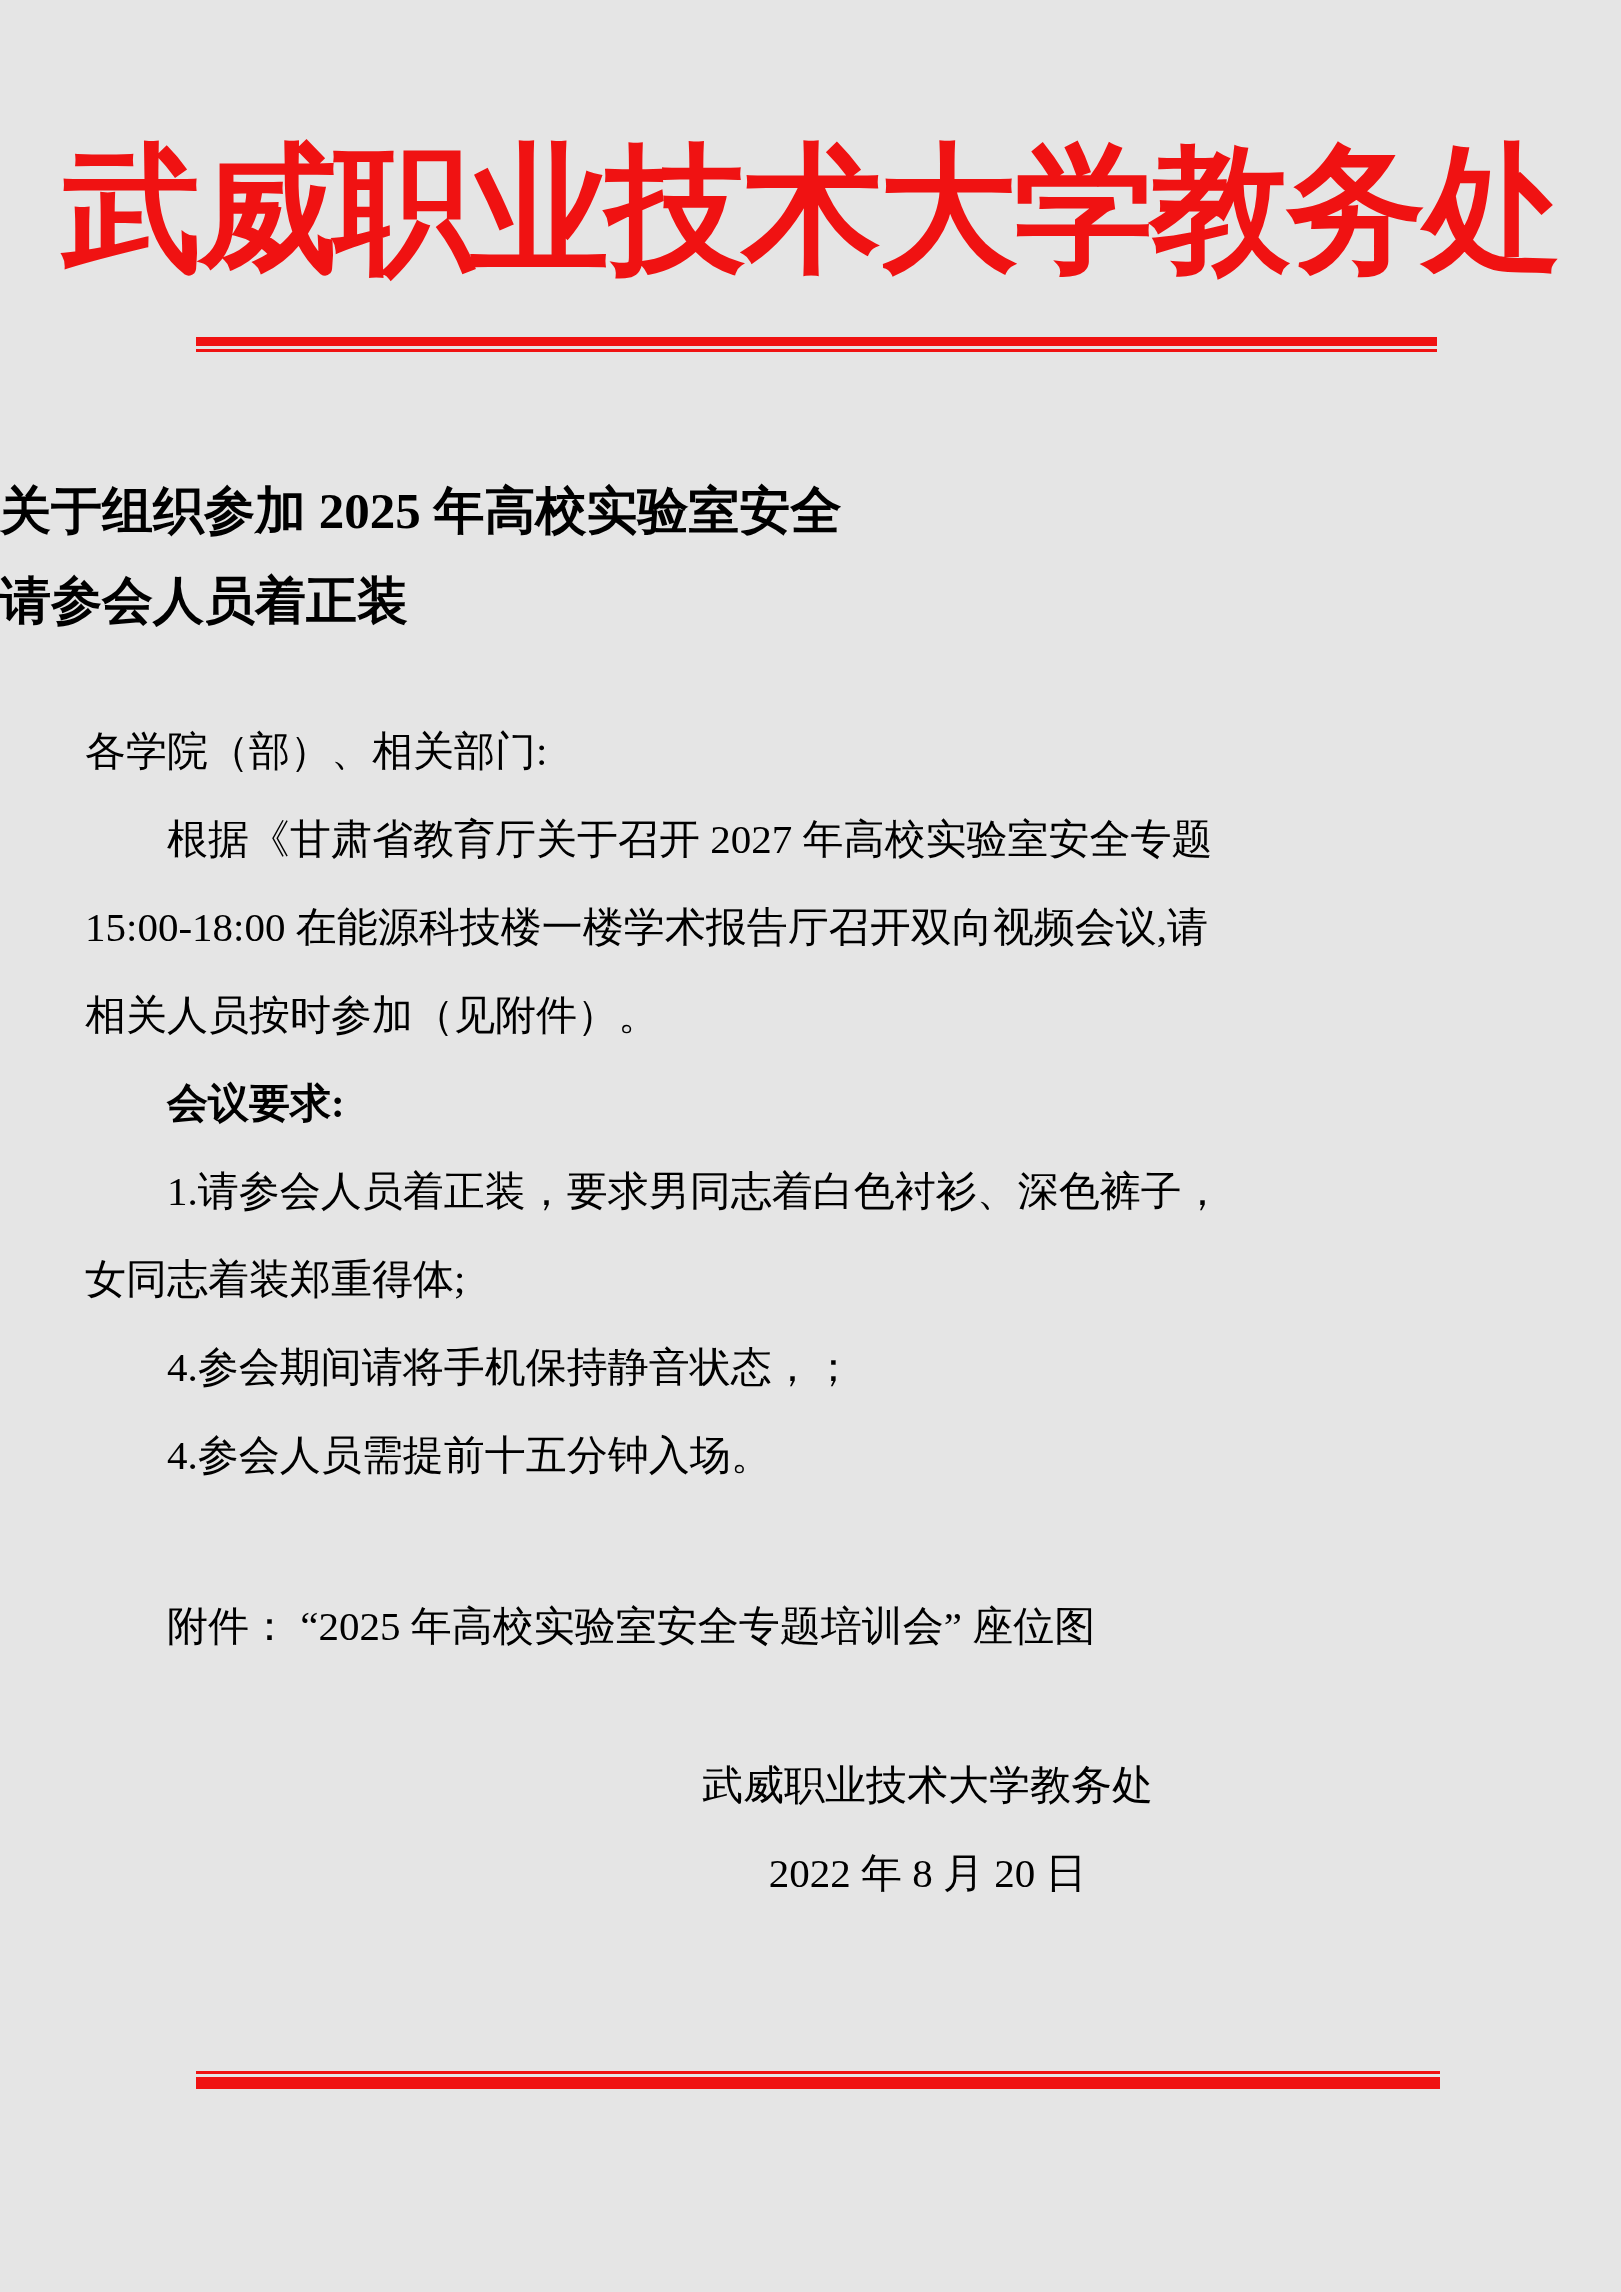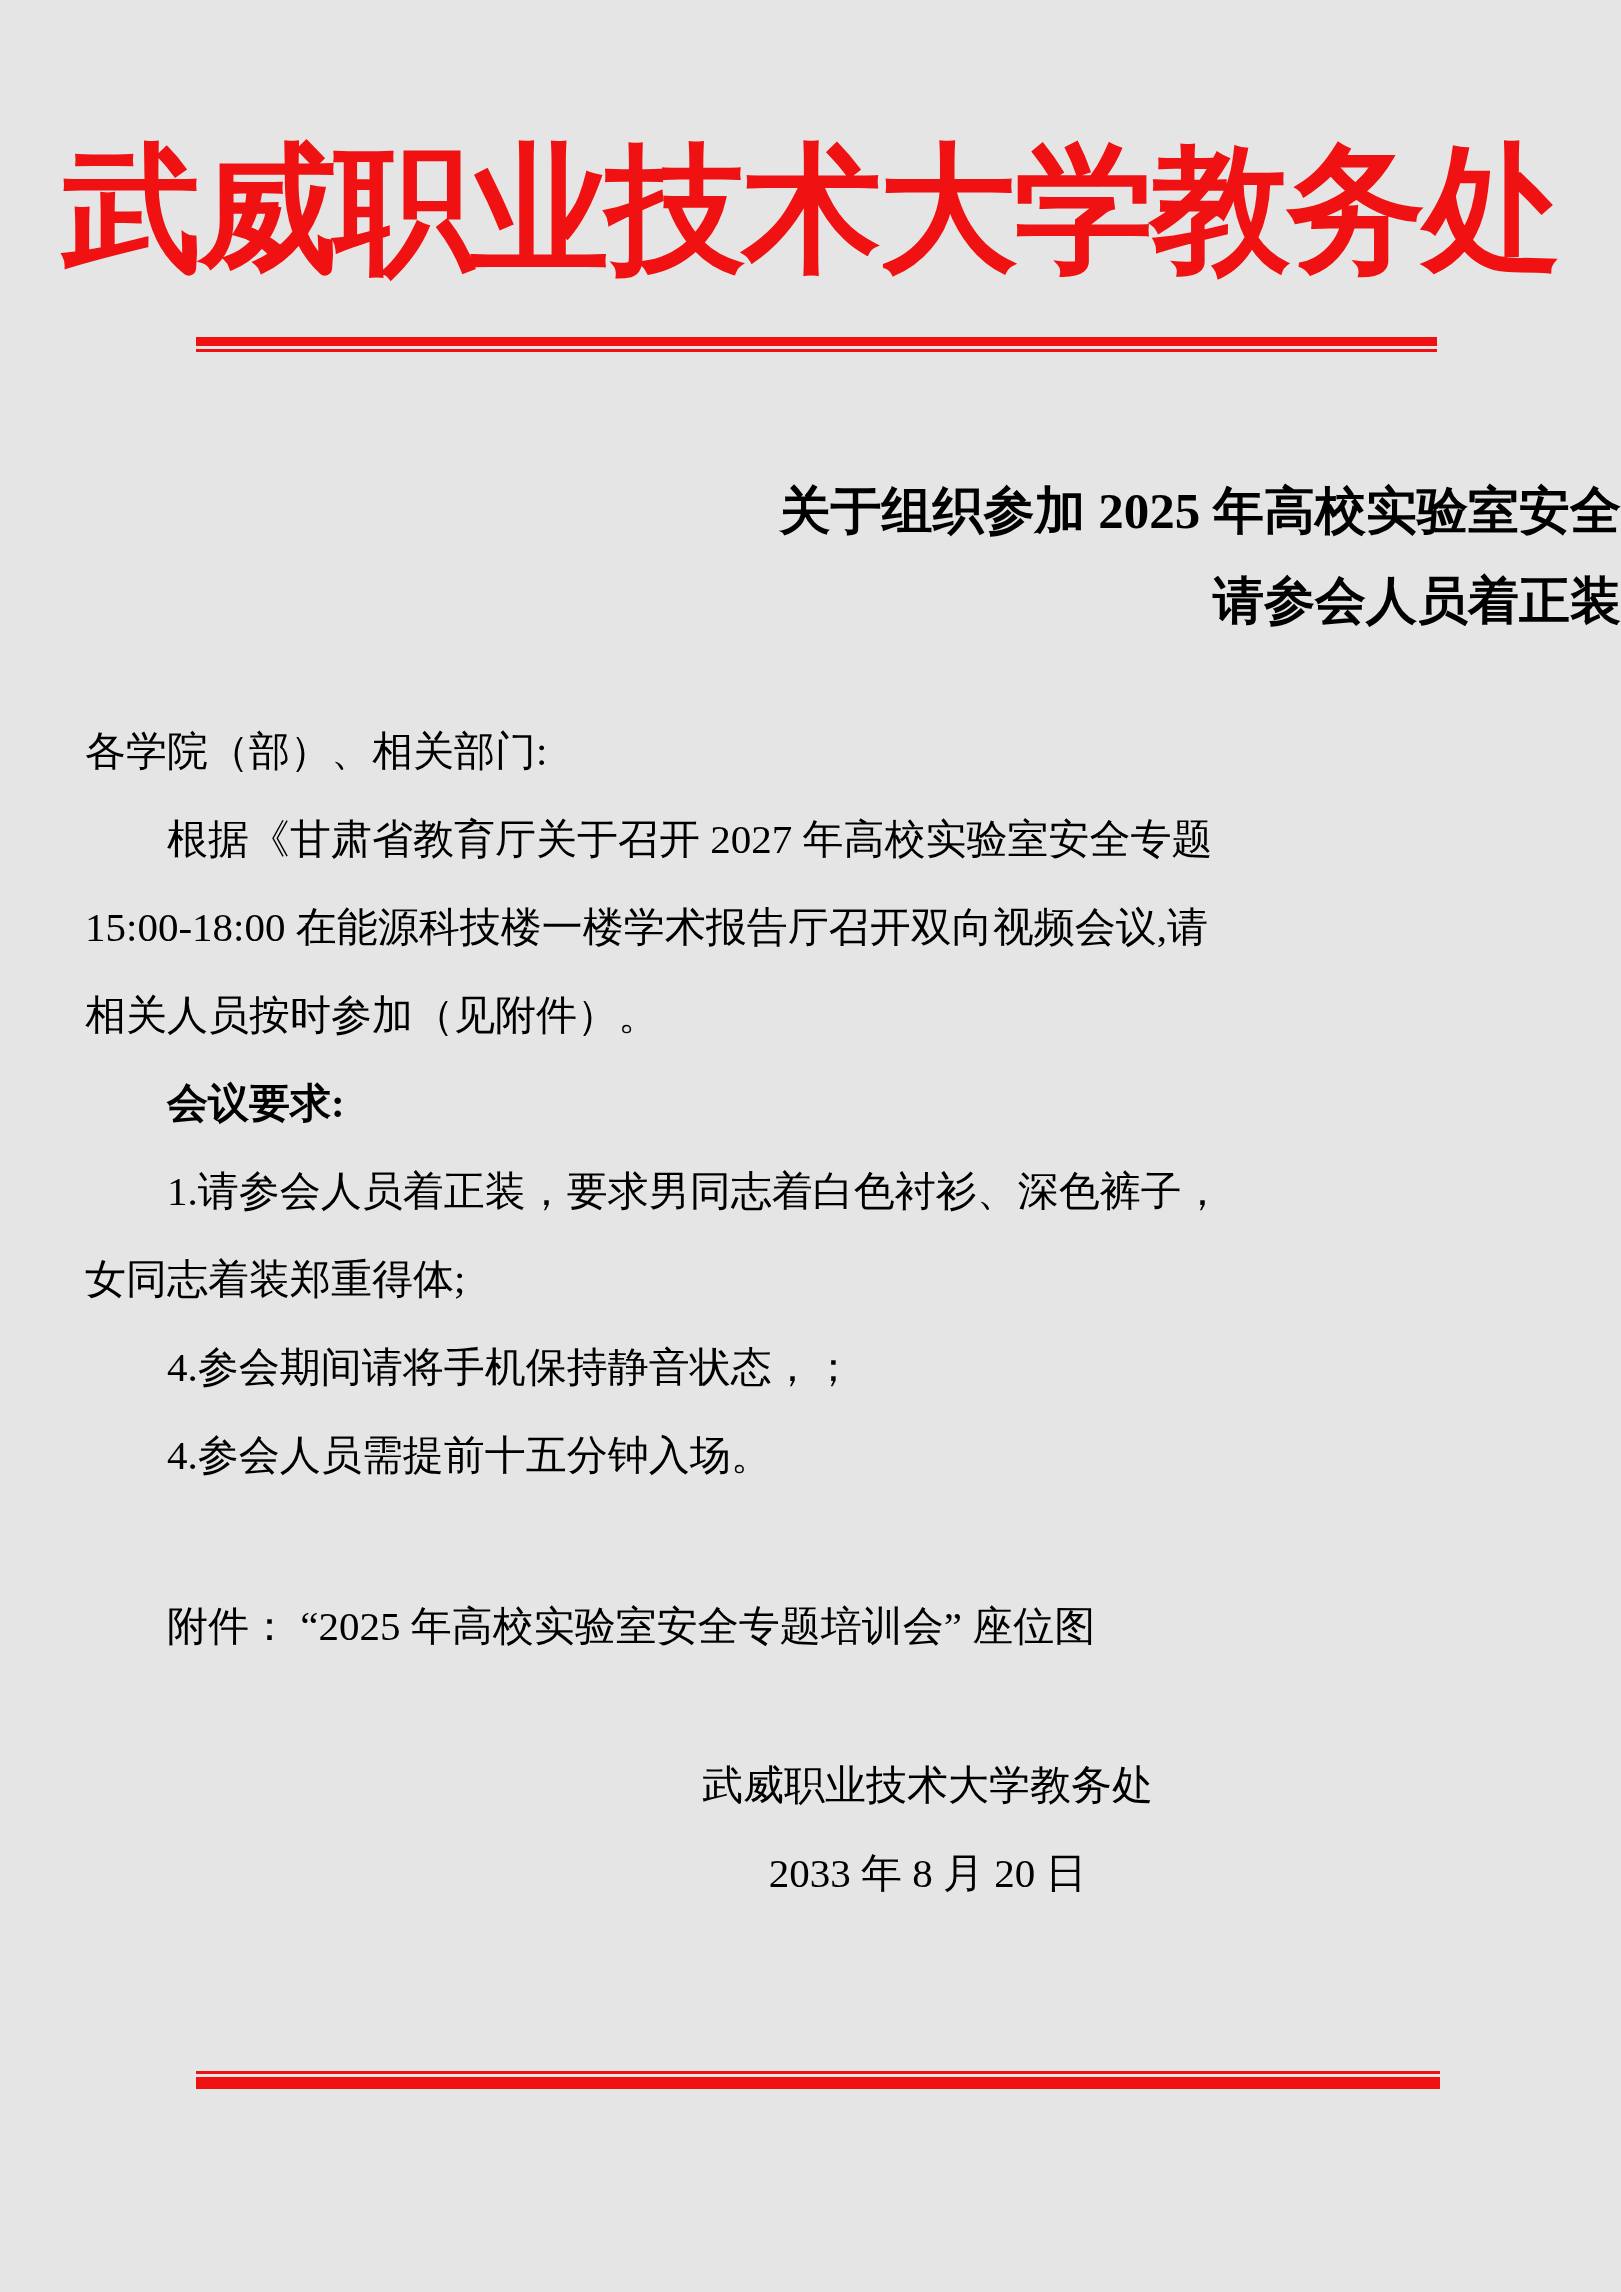--- a/index.html
+++ b/index.html
@@ -26,21 +26,21 @@
   }
   .rule { margin-left: 196px; margin-right: 184px; }
   .rule-top { margin-top: 25.5px; }
   .bar { background: #f01212; }
   .bar.thick { height: 8.8px; }
   .bar.thin  { height: 2.9px; }
   .bar.gap   { background: transparent; height: 2.9px; }
   
   .doc-title {
     margin-top: 114px;
-    text-align: right;
+    text-align: left;
     font-size: 51px;
     line-height: 90px;
     font-weight: bold;
   }
   
   .doc-body {
     margin: 61px 181px 0 85px;
     font-size: 41px;
     line-height: 88px;
   }
@@ -96,21 +96,21 @@
 
     <p class="indent">1.请参会人员着正装，要求男同志着白色衬衫、深色裤子，</p>
     <p>女同志着装郑重得体;</p>
     <p class="indent">4.参会期间请将手机保持静音状态，；</p>
     <p class="indent">4.参会人员需提前十五分钟入场。</p>
 
     <p class="indent attachment">附件： “2025 年高校实验室安全专题培训会” 座位图</p>
 
     <div class="sign-block">
       <p>武威职业技术大学教务处</p>
-      <p>2033 年 8 月 20 日</p>
+      <p>2022 年 8 月 20 日</p>
     </div>
 
   </div>
 
   <div class="rule rule-bottom">
     <div class="bar thin"></div>
     <div class="bar gap"></div>
     <div class="bar thick-b bar thick" style="height:12.7px"></div>
   </div>
 

